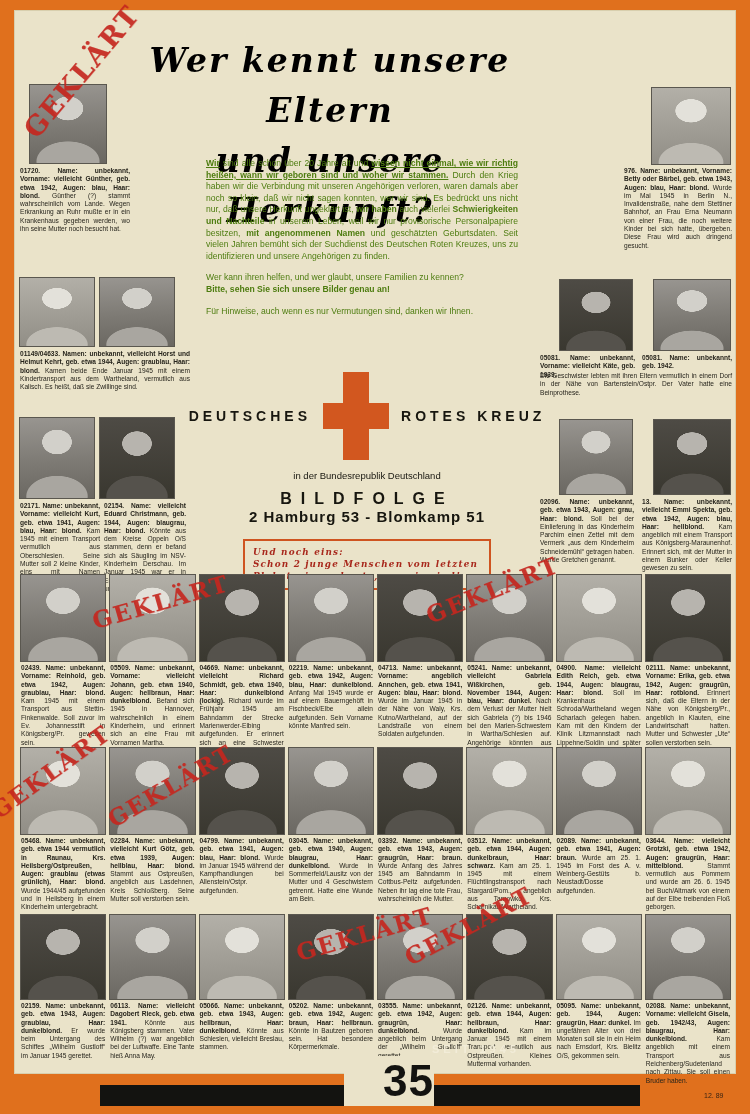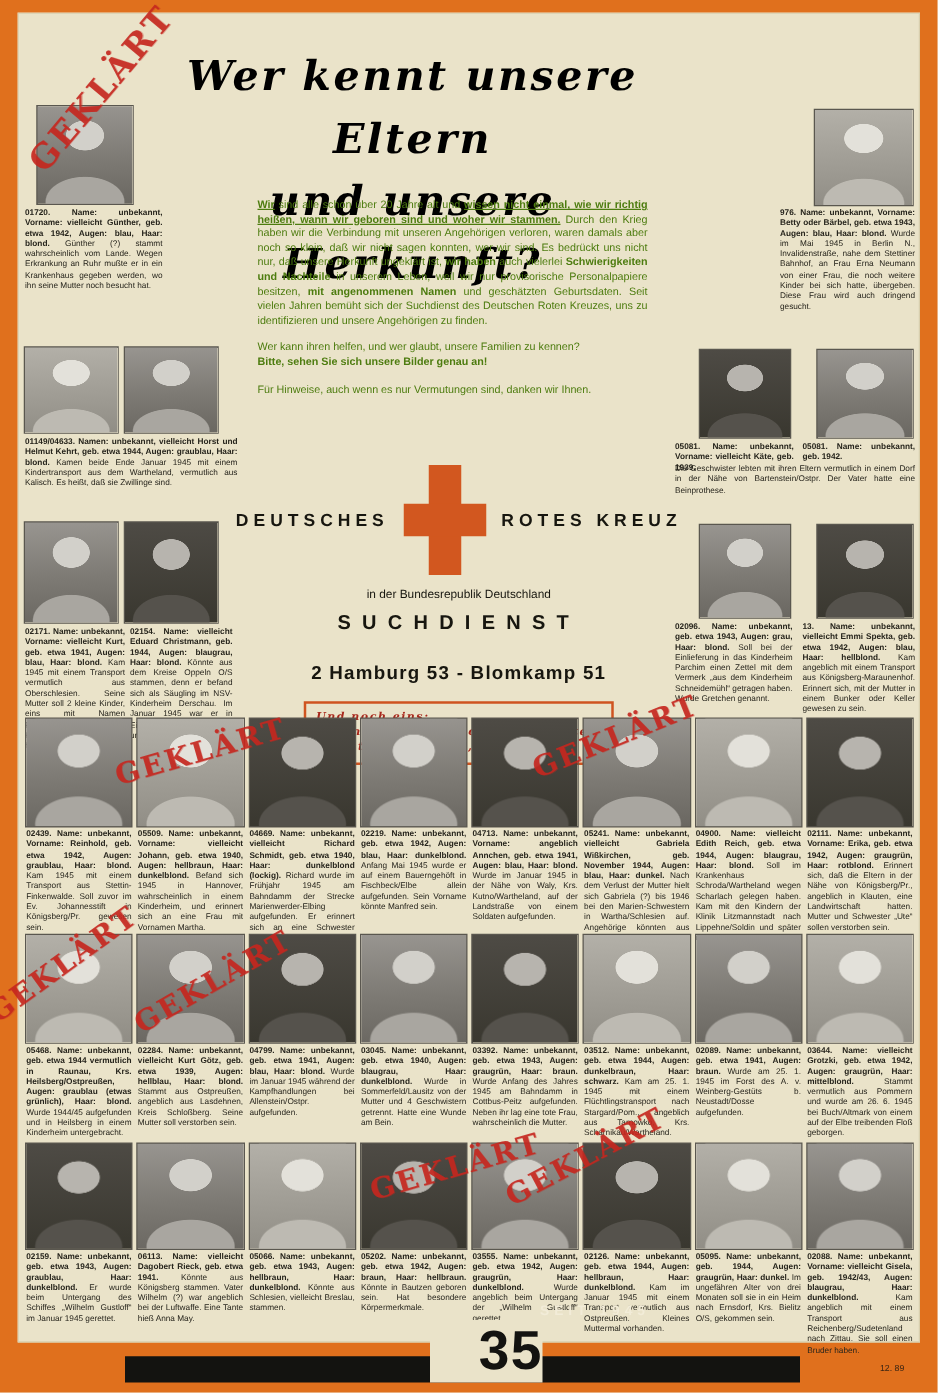--- a/index.html
+++ b/index.html
@@ -22,21 +22,21 @@
   
   .drk { position:absolute; left:197px; top:362px; width:312px; text-align:center; color:#17160f; }
   .drk-row { display:flex; align-items:center; justify-content:center; gap:12px; }
   .drk-name { font-weight:bold; font-size:14px; letter-spacing:4px; white-space:nowrap; }
   .cross { position:relative; width:66px; height:88px; flex:0 0 66px; }
   .cross::before, .cross::after { content:""; position:absolute; background:#d2571f; }
   .cross::before { left:20px; top:0; width:26px; height:88px; }
   .cross::after { left:0; top:31px; width:66px; height:26px; }
   .drk-region { font-size:9.5px; margin-top:10px; }
   .drk-service { font-weight:bold; font-size:16px; letter-spacing:9px; margin-top:9px; }
-  .drk-address { font-weight:bold; font-size:15px; letter-spacing:1px; margin-top:22px; }
+  .drk-address { font-weight:bold; font-size:15px; letter-spacing:1px; margin-top:0; }
   .notice { margin:14px auto 0; width:248px; border:2px solid #cf5420; padding:5px 8px 6px;
             text-align:left; font-family:"DejaVu Serif", serif; font-style:italic; font-weight:bold;
             color:#a8281c; font-size:8.8px; line-height:12px; letter-spacing:1.2px; }
 
   
   .ph { background:
         radial-gradient(ellipse 34% 26% at 50% 30%, #d2d0ca 0 58%, rgba(0,0,0,0) 60%),
         radial-gradient(ellipse 68% 42% at 50% 98%, #a9a6a0 0 60%, rgba(0,0,0,0) 62%),
         linear-gradient(178deg, #989590 0%, #7d7a74 55%, #6a6761 100%);
         box-shadow:0 0 0 1px #5a574f; }
@@ -102,21 +102,21 @@
       <div class="line">Für Hinweise, auch wenn es nur Vermutungen sind, danken wir Ihnen.</div>
     </div>
 
     <div class="drk">
       <div class="drk-row">
         <span class="drk-name">DEUTSCHES</span>
         <span class="cross"></span>
         <span class="drk-name">ROTES KREUZ</span>
       </div>
       <div class="drk-region">in der Bundesrepublik Deutschland</div>
-      <div class="drk-service">SUCHDIENST</div>
+      <div class="drk-service">BILDFOLGE</div>
       <div class="drk-address">2 Hamburg 53  -  Blomkamp 51</div>
       <div class="notice">
         <div>Und noch eins:</div>
         <div>Schon 2 junge Menschen vom letzten</div>
         <div>Plakat wissen heute, wer sie sind!</div>
       </div>
     </div>
 
     <div class="abs ph" style="left:16px; top:75px; width:76px; height:78px;"></div>
     <div class="abs cap" style="left:6px; top:157px; width:110px;">

